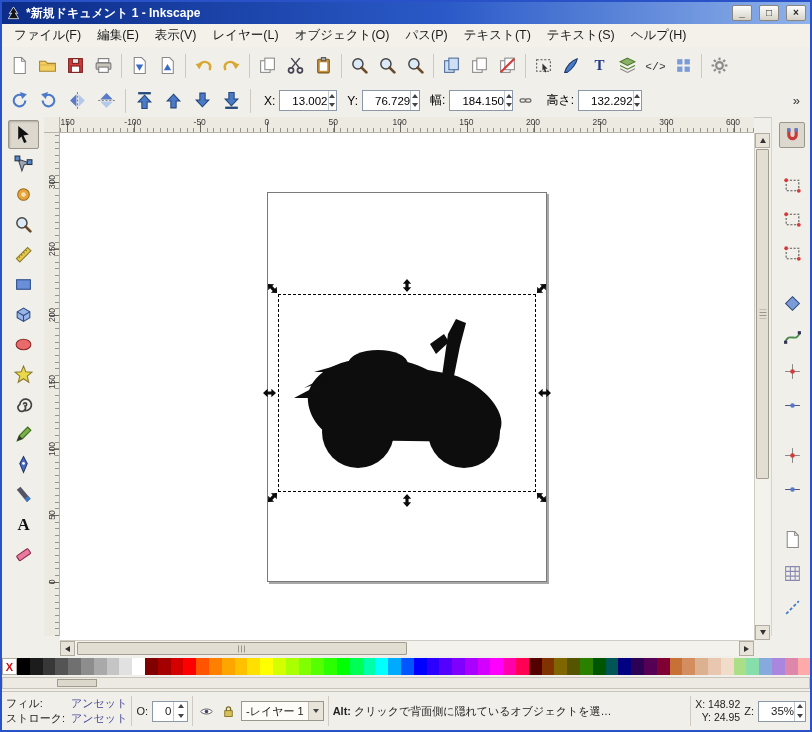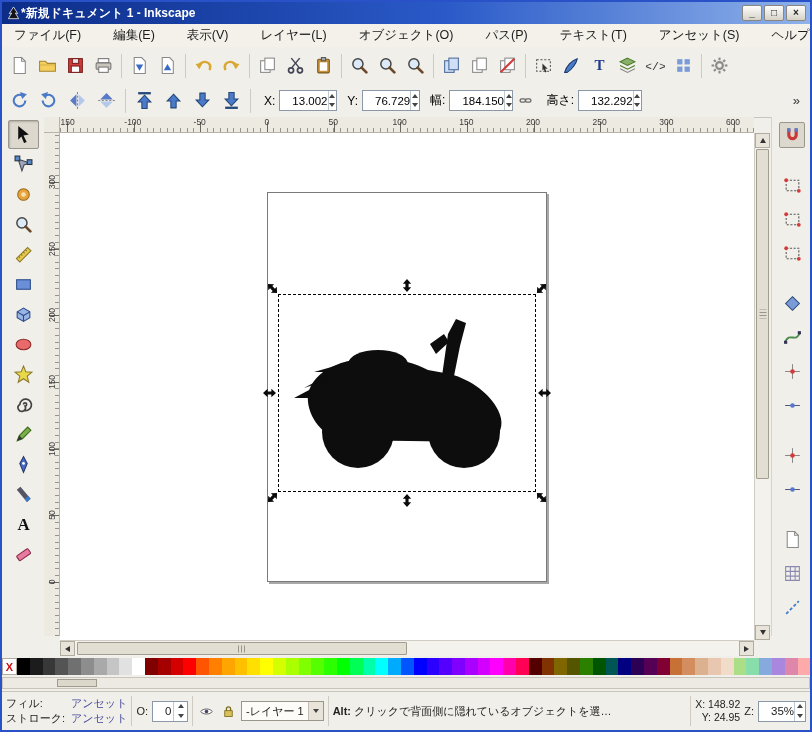--- a/index.html
+++ b/index.html
@@ -1,22 +1,22 @@
 <!DOCTYPE html>
 <html><head>
 <meta charset="utf-8">
 <style>
   html,body{margin:0;padding:0;background:#555;}
   #win{position:relative;width:812px;height:732px;background:#f1efe9;font-family:"Liberation Sans",sans-serif;overflow:hidden;border:2px solid #2a52c8;box-sizing:border-box;}
   
-  .titlebar{position:absolute;left:0;top:0;right:0;height:22px;background:linear-gradient(90deg,#0c2c88 0%,#2a5ac8 55%,#8fb2ea 100%);display:flex;align-items:center;padding:0 4px;color:#fff;font-size:12px;font-weight:bold;}
+  .titlebar{position:absolute;left:0;top:0;right:0;height:22px;background:linear-gradient(90deg,#0c2c88 0%,#2a5ac8 55%,#8fb2ea 100%);display:flex;align-items:center;gap:5px;padding:0 4px;color:#fff;font-size:12px;font-weight:bold;}
   .title-text{flex:1;white-space:nowrap;overflow:hidden;}
   .winbtn{width:20px;height:16px;background:linear-gradient(#fdfdfb,#d6d2c8);border:1px solid #8a867e;border-radius:2px;font-size:10px;line-height:13px;text-align:center;color:#222;font-weight:bold;margin-left:2px;box-sizing:border-box;}
   
-  .menubar{position:absolute;left:0;top:22px;right:0;height:23px;background:#f3f1ea;border-bottom:1px solid #ddd9d0;display:flex;align-items:center;padding-left:4px;font-size:12.5px;color:#1a1a1a;gap:16px;}
+  .menubar{position:absolute;left:0;top:22px;right:0;height:23px;background:#f3f1ea;border-bottom:1px solid #ddd9d0;display:flex;align-items:center;padding-left:4px;font-size:12.5px;color:#1a1a1a;}
   .menu-item{padding:3px 8px;white-space:nowrap;}
   
   .cmdbar{position:absolute;left:0;top:45px;right:0;height:37px;background:#f1efe9;border-bottom:1px solid #d8d4cc;display:flex;align-items:center;gap:1px;padding:0 4px;}
   .ctrlbar{position:absolute;left:0;top:82px;right:0;height:33px;background:#f1efe9;border-bottom:1px solid #c9c5bd;display:flex;align-items:center;gap:2px;padding:0 4px;font-size:12px;}
   .tb{width:27px;height:27px;display:flex;align-items:center;justify-content:center;background:transparent;border:1px solid transparent;border-radius:2px;padding:0;}
   .sep{width:1px;height:24px;background:#cfcbc2;margin:0 3px;}
   .ic{width:19px;height:19px;}
   .mx{transform:scaleX(-1);}
   .r180{transform:rotate(180deg);}
   .gly{font-size:15px;font-weight:bold;color:#223a8c;font-family:"Liberation Serif",serif;}
@@ -335,21 +335,21 @@
   </div>
 
   <div class="menubar">
     <span class="menu-item">ファイル(F)</span>
     <span class="menu-item">編集(E)</span>
     <span class="menu-item">表示(V)</span>
     <span class="menu-item">レイヤー(L)</span>
     <span class="menu-item">オブジェクト(O)</span>
     <span class="menu-item">パス(P)</span>
     <span class="menu-item">テキスト(T)</span>
-    <span class="menu-item">アンセット(S)</span>
+    <span class="menu-item">テキスト(S)</span>
     <span class="menu-item">ヘルプ(H)</span>
   </div>
 
   <div class="cmdbar">
     <button class="tb">
         <svg class="ic">
           <use href="#i-doc"></use>
         </svg>
       </button>
     <button class="tb">

